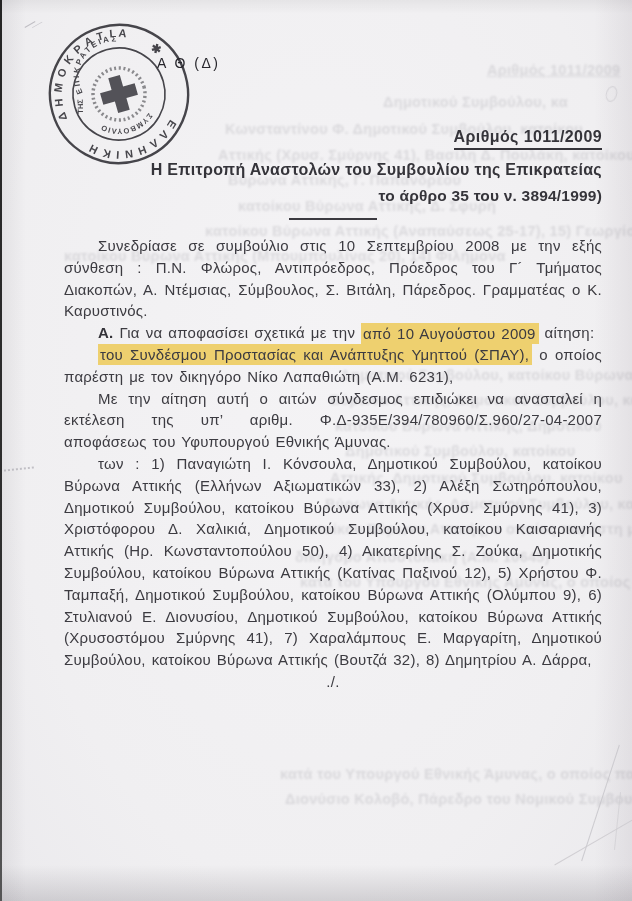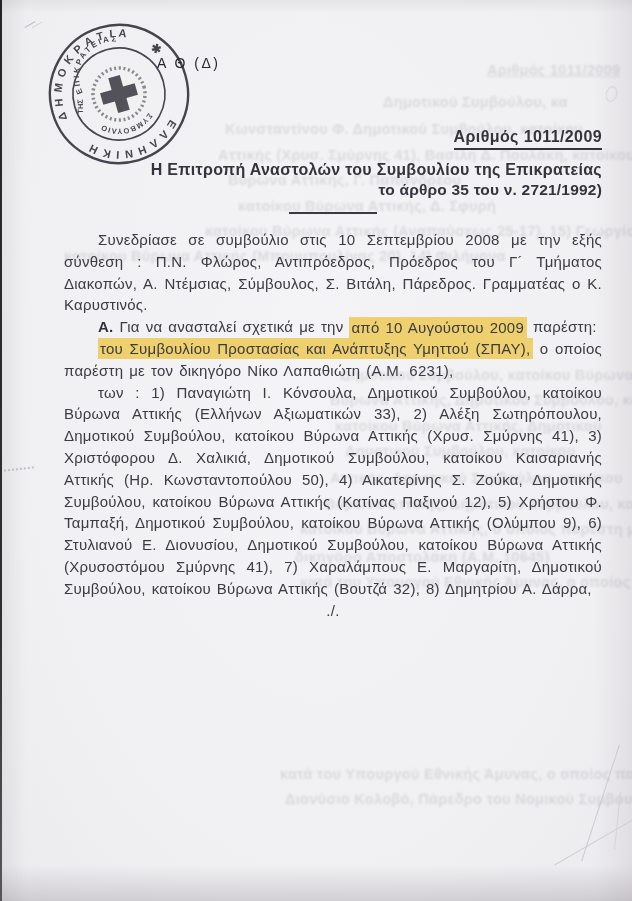--- a/index.html
+++ b/index.html
@@ -16,21 +16,21 @@
     background:linear-gradient(180deg,#101010 0%,#1c1c1c 70%,#4a4a4a 100%);opacity:.9;}
   
   .stamp{position:absolute;left:29px;top:4px;transform:rotate(-16deg);opacity:.88;}
   .stamp-annotation{position:absolute;left:157px;top:55px;font-size:14px;letter-spacing:2.5px;
     color:#27262c;font-weight:500;}
   
   .column{position:absolute;left:64px;top:128px;width:538px;color:#3c3b41;}
   .heading{text-align:right;font-weight:bold;color:#35343a;}
   .h-number{font-size:16px;letter-spacing:.4px;margin-bottom:11px;}
   .h-number span{display:inline-block;border-bottom:2px solid #35343a;padding-bottom:2px;}
-  .h-committee{font-size:16px;letter-spacing:.3px;}
+  .h-committee{font-size:16px;letter-spacing:.3px;margin-bottom:6px;}
   .h-law{font-size:15.5px;line-height:21px;letter-spacing:.2px;}
   .h-rule{width:88px;border-top:2.5px solid #3b3a40;margin:12px auto 0;}
   .body-text{margin-top:15px;font-size:15px;line-height:21.8px;text-align:justify;
     letter-spacing:.25px;word-spacing:1.5px;}
   .para{margin:0;text-indent:34px;}
   .para b{color:#333238;}
   .hl{background:rgba(237,203,92,.88);color:inherit;padding:1.5px 3px 2.5px 2px;
     box-decoration-break:clone;margin-top:40px;-webkit-box-decoration-break:clone;}
   .cont-mark{margin:0;text-align:center;text-indent:0;}
   
@@ -114,37 +114,38 @@
 
   <div class="stamp-annotation">Α Θ (Δ)</div>
 
   <div class="column">
 
     <div class="heading">
       <div class="h-number">
         <span>Αριθμός 1011/2009</span>
       </div>
       <div class="h-committee">Η Επιτροπή Αναστολών του Συμβουλίου της Επικρατείας</div>
-      <div class="h-law">το άρθρο 35 του ν. 2721/1992)</div>
+      <div class="h-law">το άρθρο 35 του ν. 3894/1999)</div>
       <div class="h-rule"></div>
     </div>
 
     <div class="body-text">
 
       <p class="para">Συνεδρίασε σε συμβούλιο στις 10 Σεπτεμβρίου 2008 με την εξής σύνθεση : Π.Ν. Φλώρος, Αντιπρόεδρος, Πρόεδρος του Γ´ Τμήματος Διακοπών, Α. Ντέμσιας, Σύμβουλος, Σ. Βιτάλη, Πάρεδρος. Γραμματέας ο Κ. Καρυστινός.</p>
 
       <p class="para">
-        <b>Α.</b><span> Για να ανασταλεί σχετικά με την </span><mark class="hl">από 10 Αυγούστου 2009</mark><span> παρέστη:</span>
+        <b>Α.</b><span> Για να αποφασίσει σχετικά με την </span><mark class="hl">από 10 Αυγούστου 2009</mark><span> αίτηση:</span>
       </p>
 
       <p class="para">
-        <mark class="hl">του Συμβουλίου Προστασίας και Ανάπτυξης Υμηττού (ΣΠΑΥ),</mark><span> ο οποίος παρέστη με τον δικηγόρο Νίκο Λαπαθιώτη (Α.Μ. 6231),</span>
+        <mark class="hl">του Συνδέσμου Προστασίας και Ανάπτυξης Υμηττού (ΣΠΑΥ),</mark><span> ο οποίος παρέστη με τον δικηγόρο Νίκο Λαπαθιώτη (Α.Μ. 6231),</span>
       </p>
 
 
+      <p class="para">Με την αίτηση αυτή ο αιτών σύνδεσμος επιδιώκει να ανασταλεί η εκτέλεση της υπ’ αριθμ. Φ.Δ-935Ε/394/780960/Σ.960/27-04-2007 αποφάσεως του Υφυπουργού Εθνικής Άμυνας.</p>
 
 
       <p class="para">των : 1) Παναγιώτη Ι. Κόνσουλα, Δημοτικού Συμβούλου, κατοίκου Βύρωνα Αττικής (Ελλήνων Αξιωματικών 33), 2) Αλέξη Σωτηρόπουλου, Δημοτικού Συμβούλου, κατοίκου Βύρωνα Αττικής (Χρυσ. Σμύρνης 41), 3) Χριστόφορου Δ. Χαλικιά, Δημοτικού Συμβούλου, κατοίκου Καισαριανής Αττικής (Ηρ. Κωνσταντοπούλου 50), 4) Αικατερίνης Σ. Ζούκα, Δημοτικής Συμβούλου, κατοίκου Βύρωνα Αττικής (Κατίνας Παξινού 12), 5) Χρήστου Φ. Ταμπαξή, Δημοτικού Συμβούλου, κατοίκου Βύρωνα Αττικής (Ολύμπου 9), 6) Στυλιανού Ε. Διονυσίου, Δημοτικού Συμβούλου, κατοίκου Βύρωνα Αττικής (Χρυσοστόμου Σμύρνης 41), 7) Χαραλάμπους Ε. Μαργαρίτη, Δημοτικού Συμβούλου, κατοίκου Βύρωνα Αττικής (Βουτζά 32), 8) Δημητρίου Α. Δάρρα,</p>
 
       <p class="cont-mark">./.</p>
     </div>
   </div>
 
   <div class="smudge-a"></div>
   <div class="smudge-b"></div>

